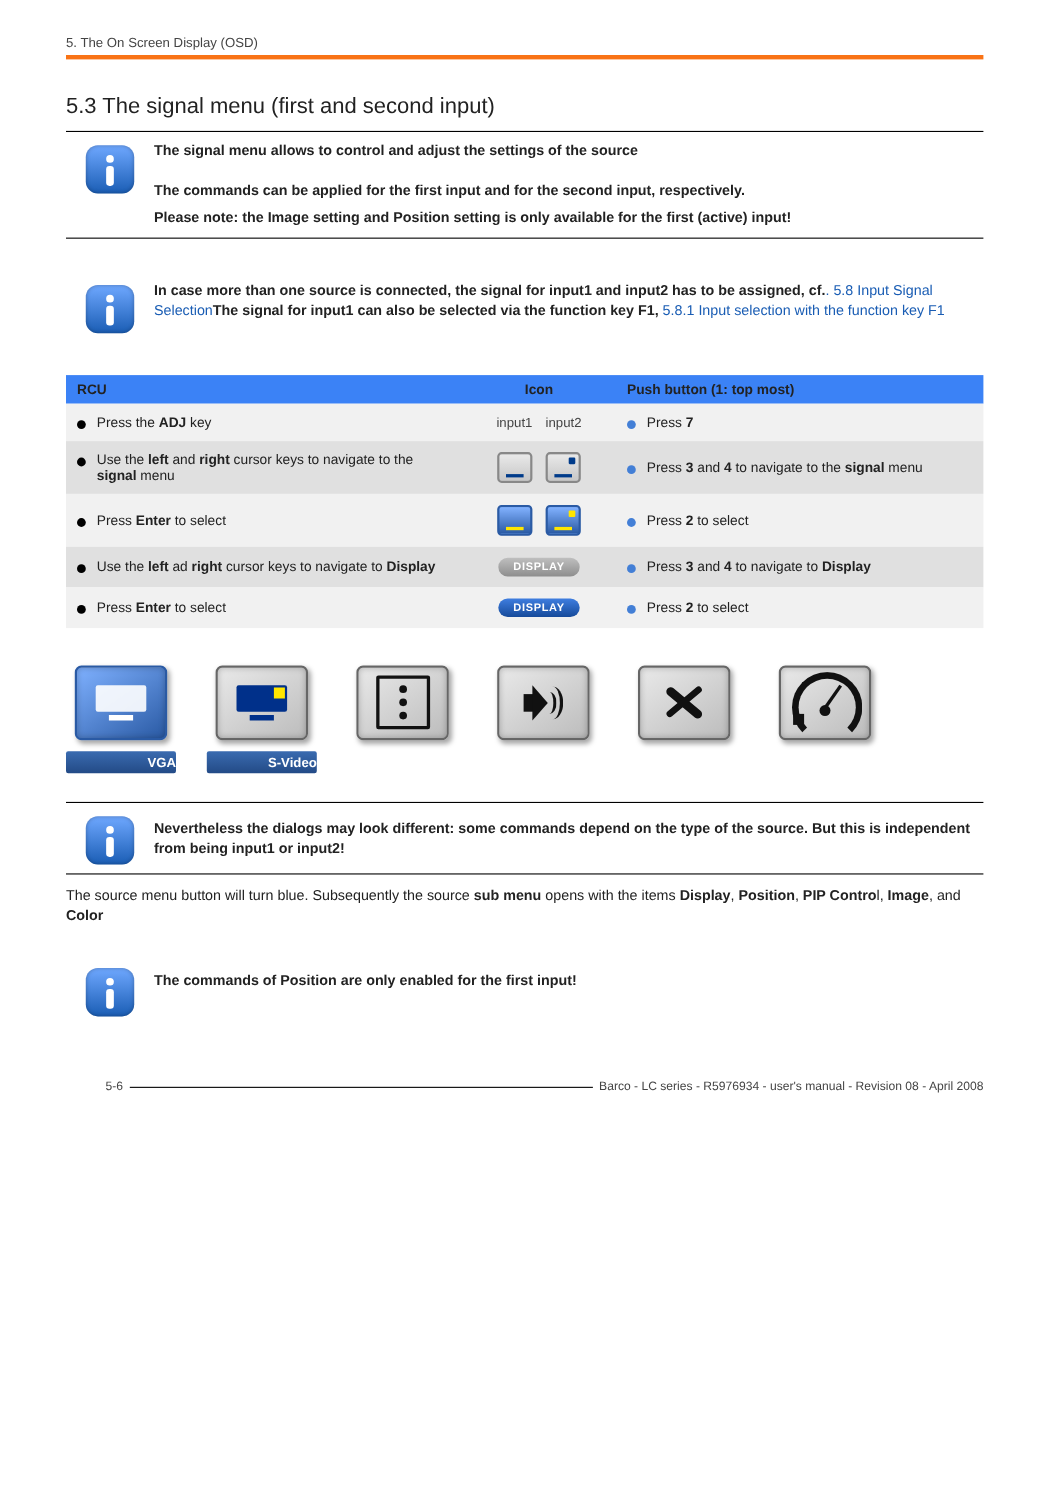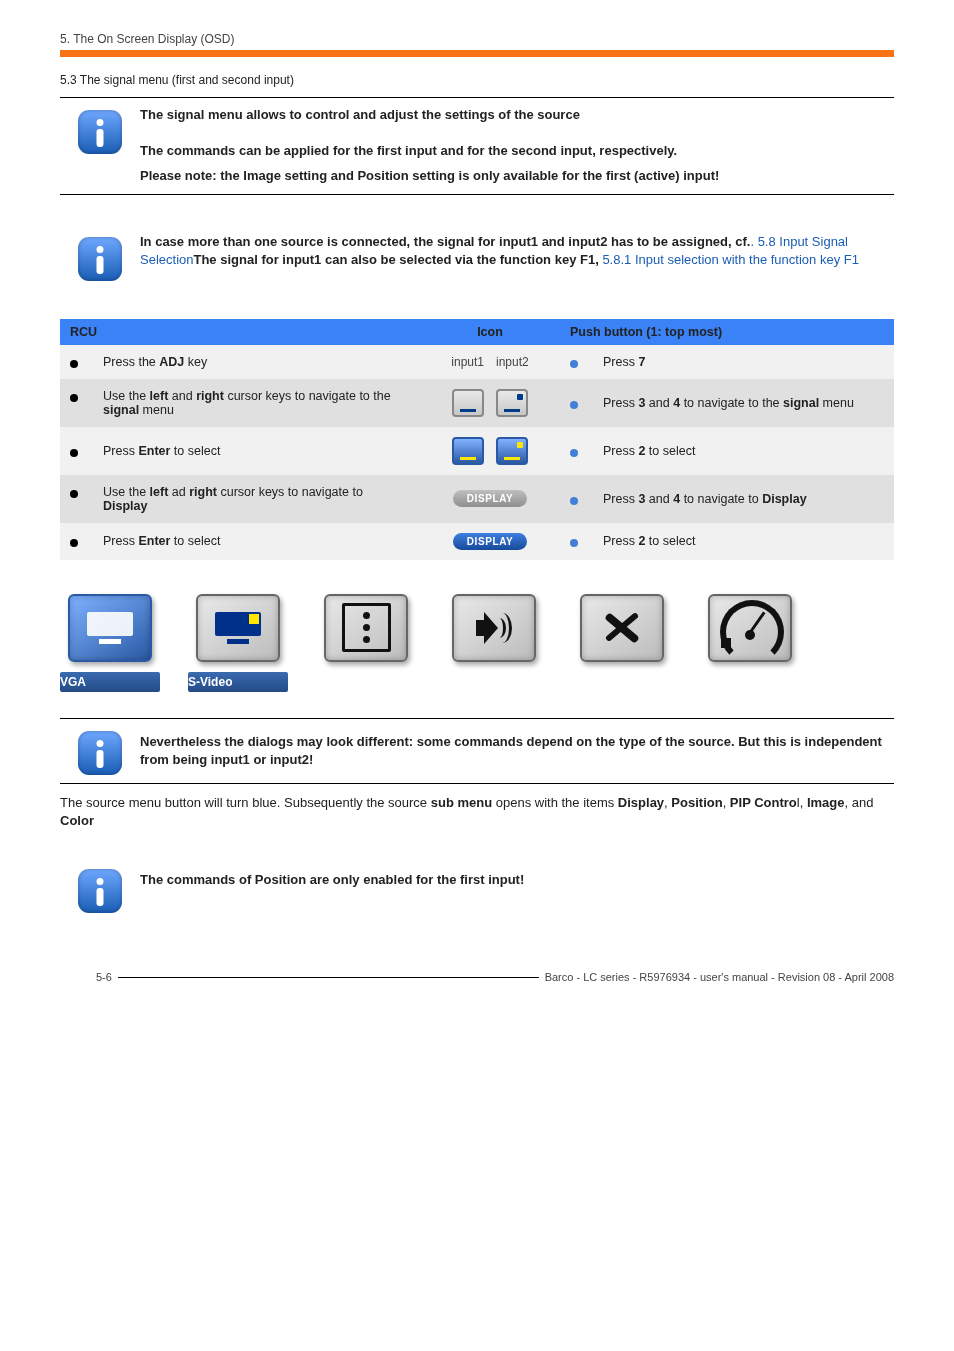--- a/index.html
+++ b/index.html
@@ -10,27 +10,27 @@
     color: #222;
     width: 954px;
   }
   .page {
     padding: 32px 60px 20px 60px;
     box-sizing: border-box;
   }
   .crumb {
     font-size: 12px;
     color: #444;
-    border-bottom: 7px solid #f97316;
+    border-bottom: 4px solid #f97316;
     padding-bottom: 4px;
-    margin-bottom: 16px;
+    margin-bottom: 32px;
   }
   h2.section-title {
     font-weight: normal;
-    font-size: 12px;
+    font-size: 20px;
     margin: 0 0 10px 0;
     color: #222;
   }
   .info-block {
     display: flex;
     align-items: flex-start;
     padding: 8px 0;
     margin-bottom: 6px;
   }
   .info-block.bordered {
@@ -99,40 +99,40 @@
   }
   table.steps tbody tr:nth-child(odd) td { background: #f1f1f1; }
   table.steps tbody tr:nth-child(even) td { background: #e0e0e0; }
   table.steps td {
     padding: 10px 10px;
     vertical-align: middle;
   }
   table.steps td.col-rcu { width: 340px; }
   table.steps td.col-icon { width: 120px; text-align: center; }
   table.steps td.col-push { }
-  .bullet-row { display: flex; align-items:flex-start; gap:25px; }
+  .bullet-row { display: flex; align-items:flex-start; gap:10px; }
   .dot { flex:0 0 8px; height:8px; width:8px; border-radius:50%; display:inline-block; margin-top:5px; }
   .dot.black { background:#000; }
   .dot.blue  { background:#437fd6; }
   .cell-text { flex:1; }
   .split-icons { display:flex; gap:12px; justify-content:center; align-items:center; }
   .tiny-label { font-size:12px; color:#444; }
 
   
   .osd-row {
     display:flex;
     gap: 28px;
     align-items:flex-start;
     margin: 34px 0 10px 0;
     flex-wrap: nowrap;
   }
   .osd-item { width:100px; text-align:center; }
   .osd-labels { display:flex; gap:28px; margin-top:6px; }
   .osd-label {
-    width:100px; text-align:left;
+    width:100px; text-align:right;
     background: linear-gradient(#3a6bb0,#234a86);
     color:#fff; font-weight:bold;
     font-size:12px; padding:3px 0;
     border-radius:2px;
   }
 
   
   .tile {
     width:80px; height:64px; margin:0 auto;
     position:relative;

